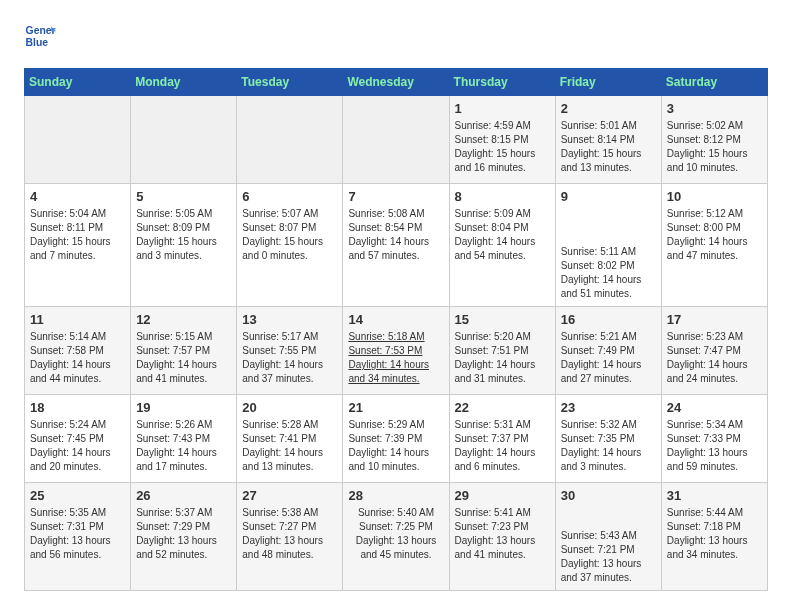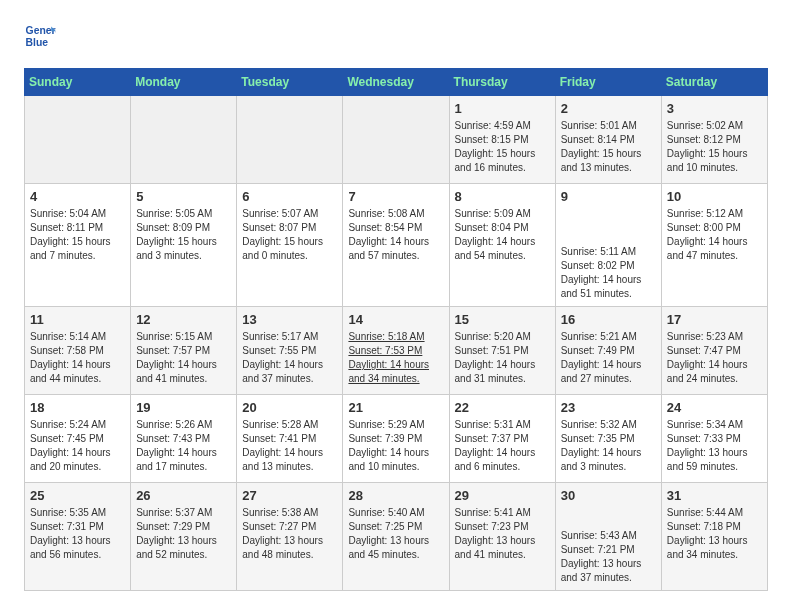--- a/index.html
+++ b/index.html
@@ -306,21 +306,21 @@
         </td>
         <td>
           <span class="day-number">27</span>
           <div class="day-info" style="white-space: pre-line;">Sunrise: 5:38 AM
 Sunset: 7:27 PM
 Daylight: 13 hours
 and 48 minutes.</div>
         </td>
         <td>
           <span class="day-number">28</span>
-          <div class="day-info" style="white-space: pre-line;">Sunrise: 5:40 AM
+          <div class="day-info" style="white-space: pre-line; text-align: center;">Sunrise: 5:40 AM
 Sunset: 7:25 PM
 Daylight: 13 hours
 and 45 minutes.</div>
         </td>
         <td>
           <span class="day-number">29</span>
           <div class="day-info" style="white-space: pre-line;">Sunrise: 5:41 AM
 Sunset: 7:23 PM
 Daylight: 13 hours
 and 41 minutes.</div>

